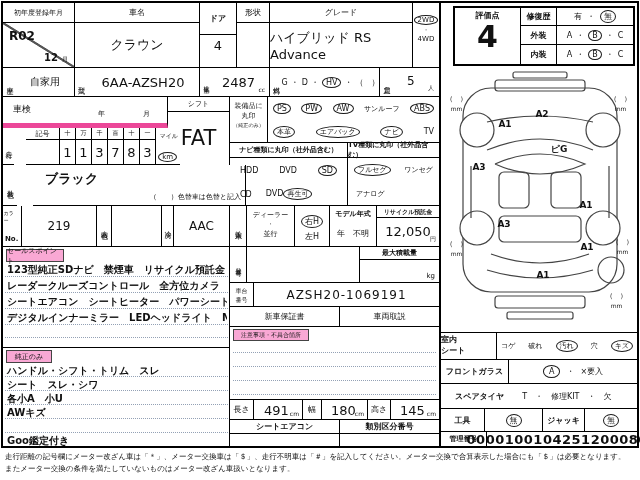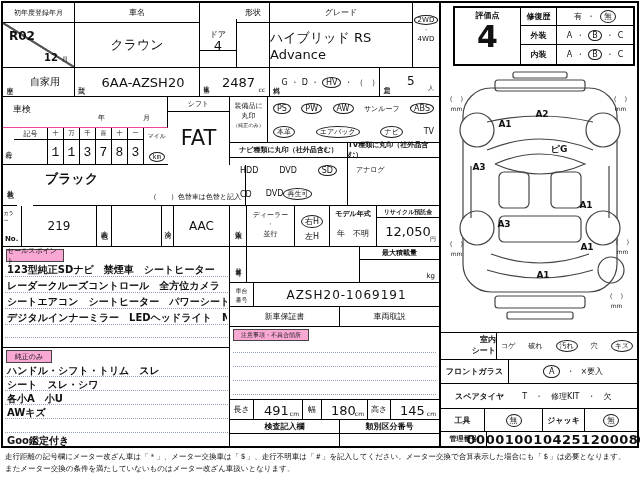--- a/index.html
+++ b/index.html
@@ -24,21 +24,21 @@
 </head>
 <body>
 
 <div id="sheet">
 
   <div class="c" style="left:1px;top:1px;width:638px;height:447px;border:2px solid #000;"></div>
   <div class="c" style="left:439px;top:3px;width:2px;height:443px;background:#000;"></div>
 
   <div class="c fc br bb f7" style="left:3px;top:3px;width:72px;height:20px;">初年度登録年月</div>
   <div class="c fc br bb f8" style="left:75px;top:3px;width:125px;height:20px;">車名</div>
-  <div class="c fc br bb f8" style="left:200px;top:19px;width:37px;height:32px;">ドア</div>
+  <div class="c fc br bb f8" style="left:200px;top:3px;width:37px;height:32px;font-weight:bold;">ドア</div>
   <div class="c fc br bb f8" style="left:237px;top:3px;width:33px;height:20px;">形状</div>
   <div class="c fc br bb f8" style="left:270px;top:3px;width:143px;height:20px;">グレード</div>
   <div class="c bb" style="left:413px;top:3px;width:26px;height:65px;">
     <div style="text-align:center;padding-top:4px;">
       <span class="o f7">2WD</span>
       <div class="f6">・</div>
       <div class="f7">4WD</div>
     </div>
   </div>
 
@@ -70,32 +70,32 @@
     <span class="o">HV</span>
     <span>・</span>
     <span>（　）</span>
   </div>
   <div class="c fc bb vt f7" style="left:380px;top:68px;width:13px;height:29px;">定員</div>
   <div class="c bb" style="left:393px;top:68px;width:46px;height:29px;">
     <span class="f12" style="position:absolute;left:14px;top:6px;">5</span>
     <span class="f6" style="position:absolute;right:5px;bottom:3px;">人</span>
   </div>
 
-  <div class="c br" style="left:3px;top:97px;width:165px;height:31px;border-bottom:1px solid #ec4899;">
+  <div class="c br" style="left:3px;top:97px;width:165px;height:31px;border-bottom:5px solid #ec4899;">
     <span class="f9" style="position:absolute;left:10px;top:6px;">車検</span>
     <span class="f7" style="position:absolute;left:95px;bottom:4px;">年</span>
     <span class="f7" style="position:absolute;left:140px;bottom:4px;">月</span>
   </div>
   <div class="c br" style="left:168px;top:97px;width:62px;height:68px;">
     <div class="fc bb f7" style="height:14px;">シフト</div>
     <div class="fc" style="height:52px;font-size:21px;">FAT</div>
   </div>
 
   <div class="c fc bb vt f7" style="left:3px;top:128px;width:11px;height:37px;">走行</div>
-  <div class="c bb" style="left:14px;top:128px;width:154px;height:37px;font-family:Liberation Mono, monospace;">
+  <div class="c bb" style="left:26px;top:128px;width:154px;height:37px;">
     <div class="c fc br f7" style="left:0;top:0;width:34px;height:12px;border-bottom:1px solid #000;">記号</div>
     <div class="c br" style="left:0;top:12px;width:34px;height:25px;"></div>
     <div class="c fc br f6" style="left:34px;top:0;width:16px;height:12px;border-bottom:1px solid #000;">十</div>
     <div class="c fc br f6" style="left:50px;top:0;width:16px;height:12px;border-bottom:1px solid #000;">万</div>
     <div class="c fc br f6" style="left:66px;top:0;width:16px;height:12px;border-bottom:1px solid #000;">千</div>
     <div class="c fc br f6" style="left:82px;top:0;width:16px;height:12px;border-bottom:1px solid #000;">百</div>
     <div class="c fc br f6" style="left:98px;top:0;width:16px;height:12px;border-bottom:1px solid #000;">十</div>
     <div class="c fc br f6" style="left:114px;top:0;width:16px;height:12px;border-bottom:1px solid #000;">一</div>
     <div class="c fc br f11" style="left:34px;top:12px;width:16px;height:25px;">1</div>
     <div class="c fc br f11" style="left:50px;top:12px;width:16px;height:25px;">1</div>
@@ -118,21 +118,21 @@
     <div class="f7 bold" style="padding:6px 0 0 2px;">No.</div>
   </div>
   <div class="c fc br bb f12" style="left:22px;top:206px;width:75px;height:41px;">219</div>
   <div class="c fc br bb vt f7" style="left:97px;top:206px;width:15px;height:41px;">内装色</div>
   <div class="c fc br bb" style="left:112px;top:206px;width:50px;height:41px;"></div>
   <div class="c fc br bb vt f7" style="left:162px;top:206px;width:12px;height:41px;">冷房</div>
   <div class="c fc br bb f12" style="left:174px;top:206px;width:56px;height:41px;">AAC</div>
 
   <div class="c br" style="left:3px;top:247px;width:227px;height:101px;border-bottom:1px solid #000;"></div>
   <div class="c badge f7" style="left:6px;top:249px;width:58px;height:13px;">セールスポイント</div>
-  <div class="c f10 bold" style="left:7px;top:263px;width:220px;white-space:nowrap;overflow:hidden;">123型純正SDナビ　禁煙車　シートヒーター</div>
+  <div class="c f10 bold" style="left:7px;top:263px;width:220px;white-space:nowrap;overflow:hidden;">123型純正SDナビ　禁煙車　リサイクル預託金</div>
   <div class="dot" style="left:5px;top:276px;width:223px;"></div>
   <div class="c f10 bold" style="left:7px;top:279px;width:220px;white-space:nowrap;overflow:hidden;">レーダークルーズコントロール　全方位カメラ　本革シート</div>
   <div class="dot" style="left:5px;top:292px;width:223px;"></div>
   <div class="c f10 bold" style="left:7px;top:295px;width:220px;white-space:nowrap;overflow:hidden;">シートエアコン　シートヒーター　パワーシート　HUD</div>
   <div class="dot" style="left:5px;top:308px;width:223px;"></div>
   <div class="c f10 bold" style="left:7px;top:311px;width:220px;white-space:nowrap;overflow:hidden;">デジタルインナーミラー　LEDヘッドライト　MTモード付</div>
   <div class="dot" style="left:5px;top:324px;width:223px;"></div>
   <div class="dot" style="left:5px;top:337px;width:223px;"></div>
 
   <div class="c br" style="left:3px;top:348px;width:227px;height:98px;"></div>
@@ -176,20 +176,24 @@
       <span>HDD</span>
       <span>DVD</span>
       <span class="o">SD</span>
     </div>
     <div class="fs f8" style="height:24px;padding:0 10px;gap:14px;">
       <span>CD</span>
       <span><span>DVD</span><span class="o f7">再生可</span></span>
     </div>
   </div>
   <div class="c bb" style="left:348px;top:158px;width:91px;height:48px;">
+    <div class="fb f7" style="height:24px;padding:0 6px;">
+      <span class="o">フルセグ</span>
+      <span>ワンセグ</span>
+    </div>
     <div class="fs f7" style="height:24px;padding:0 8px;">
       <span>アナログ</span>
     </div>
   </div>
 
   <div class="c fc vt f7 bb" style="left:230px;top:206px;width:16px;height:41px;">輸入車</div>
   <div class="c br bb bl" style="left:246px;top:206px;width:49px;height:41px;text-align:center;">
     <div class="f7" style="padding-top:4px;">ディーラー</div>
     <div class="f6">・</div>
     <div class="f7">並行</div>
@@ -244,21 +248,21 @@
     <span class="f11" style="position:absolute;left:9px;top:3px;">180</span>
     <span class="f6" style="position:absolute;right:3px;bottom:2px;">cm</span>
   </div>
   <div class="c fc br bb f8" style="left:368px;top:400px;width:23px;height:20px;">高さ</div>
   <div class="c bb" style="left:391px;top:400px;width:48px;height:20px;">
     <span class="f11" style="position:absolute;left:9px;top:3px;">145</span>
     <span class="f6" style="position:absolute;right:3px;bottom:2px;">cm</span>
   </div>
 
   <div class="c br" style="left:230px;top:420px;width:110px;height:26px;">
-    <div class="fc f8 bold bb" style="height:13px;">検査記入欄</div>
+    <div class="fc f8 bold bb" style="height:13px;">シートエアコン</div>
   </div>
   <div class="c" style="left:340px;top:420px;width:99px;height:26px;">
     <div class="fc f8 bold bb" style="height:13px;">類別区分番号</div>
   </div>
 
   <div class="c" style="left:453px;top:6px;width:182px;height:60px;border:2px solid #000;">
     <div class="c br" style="left:0;top:0;width:66px;height:56px;text-align:center;">
       <div class="f8 bold" style="padding-top:2px;">評価点</div>
       <div class="bold" style="font-size:30px;line-height:32px;">4</div>
     </div>
@@ -320,21 +324,21 @@
     </g>
   </svg>
 
   <div class="c f7" style="left:446px;top:95px;text-align:center;line-height:9px;"><span>（　）</span><div class="f6">mm</div></div>
   <div class="c f7" style="left:610px;top:95px;text-align:center;line-height:9px;"><span>（　）</span><div class="f6">mm</div></div>
   <div class="c f7" style="left:446px;top:240px;text-align:center;line-height:9px;"><span>（　）</span><div class="f6">mm</div></div>
   <div class="c f7" style="left:612px;top:238px;text-align:center;line-height:9px;"><span>（　）</span><div class="f6">mm</div></div>
   <div class="c f7" style="left:606px;top:292px;text-align:center;line-height:9px;"><span>（　）</span><div class="f6">mm</div></div>
 
   <div class="c bt" style="left:441px;top:332px;width:196px;height:114px;"></div>
-  <div class="c br bb f8 bold" style="left:441px;top:332px;width:56px;height:28px;text-align:right;">
+  <div class="c br bb f8 bold" style="left:441px;top:332px;width:56px;height:28px;text-align:left;">
     <div style="padding-top:2px;">室内</div>
     <div>シート</div>
   </div>
   <div class="c bb fb f7" style="left:497px;top:332px;width:140px;height:28px;padding:0 4px;">
     <span>コゲ</span>
     <span>破れ</span>
     <span class="o">汚れ</span>
     <span>穴</span>
     <span class="o">キズ</span>
   </div>

